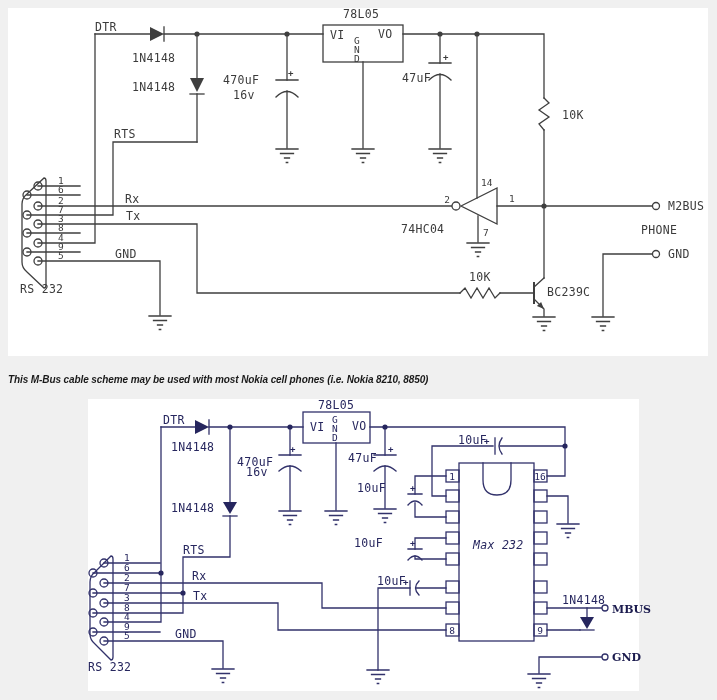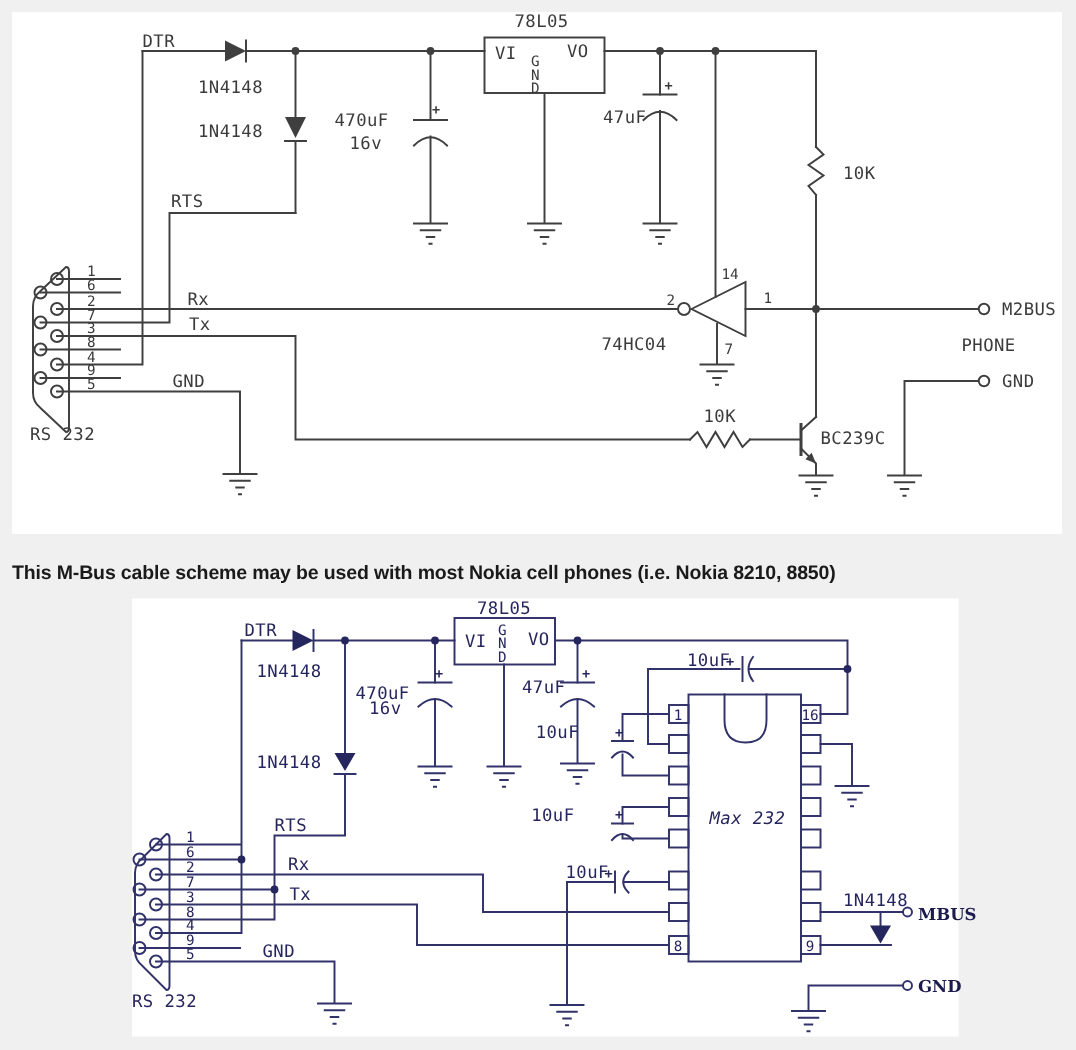--- a/index.html
+++ b/index.html
@@ -2,22 +2,22 @@
 <html><head>
 <meta charset="utf-8">
 <style>
   html,body{margin:0;padding:0;background:#f0f0f0;}
   .stage{position:relative;width:717px;height:700px;background:#f0f0f0;overflow:hidden;
          font-family:"DejaVu Sans Mono", monospace;}
   .panel{position:absolute;background:#ffffff;}
   #panel-top{left:8px;top:8px;width:700px;height:348px;}
   #panel-bottom{left:88px;top:399px;width:551px;height:292px;}
   .caption{position:absolute;left:8px;top:374px;width:700px;
-           font-family:"Liberation Sans", sans-serif;font-size:13px;font-weight:700;
-           color:#1a1a1a;letter-spacing:-0.1px;}
+           font-family:"Liberation Sans", sans-serif;font-size:10px;font-weight:700;
+           color:#1a1a1a;letter-spacing:-0.1px;font-style:italic;}
   svg.overlay{position:absolute;left:0;top:0;}
   .w{fill:none;stroke-width:1.3;stroke-linecap:square;}
   .wb{fill:none;stroke-width:2;stroke-linecap:square;}
   g.topg{stroke:#3f3f3f;}
   g.botg{stroke:#32326b;}
   text{stroke:none;font-family:"DejaVu Sans Mono", monospace;font-size:11.5px;letter-spacing:0.3px;}
   .tt{fill:#3b3b3b;}
   .bt{fill:#26265e;}
   .sm{font-size:9.5px;letter-spacing:0;}
   .plus{font-size:9px;font-weight:bold;letter-spacing:0;}

